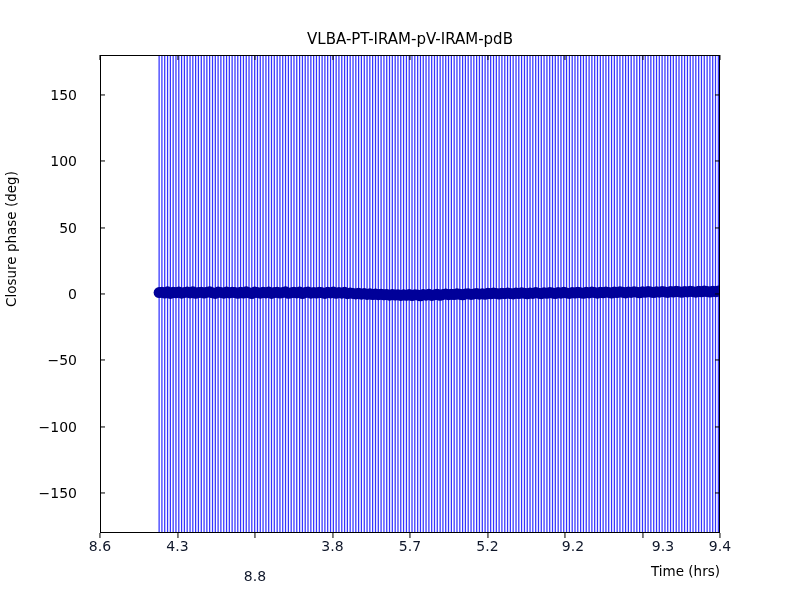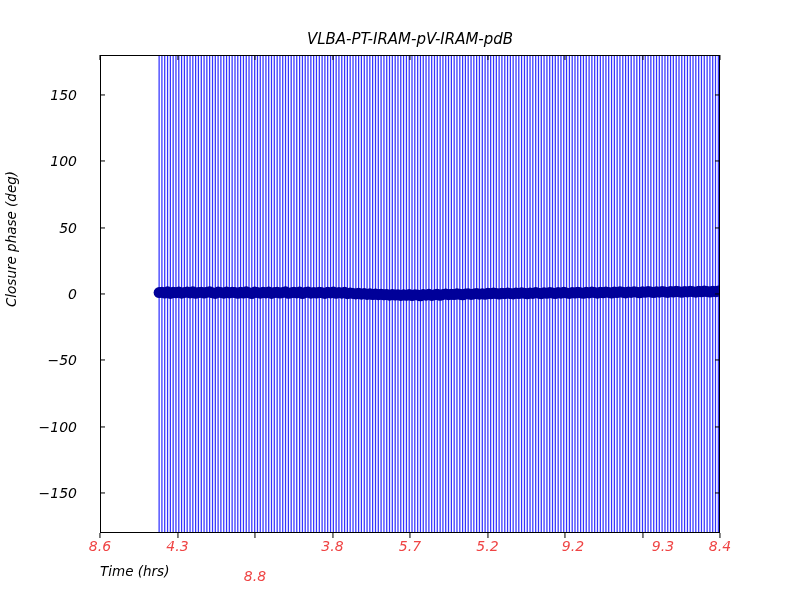--- a/index.html
+++ b/index.html
@@ -1,21 +1,21 @@
 <!DOCTYPE html>
 <html><head>
 <meta charset="utf-8">
 <style>
   html,body{margin:0;padding:0;}
   body{
     width:800px;height:600px;background:#ffffff;
     font-family:"DejaVu Sans","Liberation Sans",sans-serif;
     overflow:hidden;position:relative;
   }
-  #figure{position:absolute;left:0;top:0;width:800px;height:600px;background:#ffffff;font-style:italic;}
+  #figure{position:absolute;left:0;top:0;width:800px;height:600px;background:#ffffff;}
 
   
   #chart-title{
     position:absolute;left:100px;top:30px;width:620px;
     text-align:center;font-size:15px;color:#000000;
     white-space:nowrap;
   }
 
   
   #plot-area{
@@ -42,31 +42,31 @@
   }
   .ytick-mark{
     position:absolute;left:100px;width:5px;height:1.1px;
     background:#000000;transform:translateY(-50%);
   }
   .ytick-mark.right{left:auto;right:80px;}
 
   
   .xtick-lab{
     position:absolute;top:538px;width:80px;text-align:center;
-    font-size:14px;color:#ef4444;white-space:nowrap;
+    font-size:14px;color:#0f172a;white-space:nowrap;
     transform:translateX(-50%);
   }
   .xtick-mark{
     position:absolute;top:533px;width:1.1px;height:5px;
     background:#000000;transform:translateX(-50%);
   }
   .xtick-mark.top{top:55px;}
   #xlabel{
     position:absolute;left:100px;top:563px;width:620px;
-    text-align:left;font-size:13.5px;color:#000000;
+    text-align:right;font-size:13.5px;color:#000000;
   }
 </style>
 </head>
 <body>
 
 <div id="figure">
 
   <div id="chart-title">VLBA-PT-IRAM-pV-IRAM-pdB</div>
 
   <div id="ylabel">
@@ -527,18 +527,18 @@
       <div class="xtick-mark top" style="left: 410px;"></div>
       <div class="xtick-lab" style="left: 487.5px;">5.2</div>
       <div class="xtick-mark " style="left: 487.5px;"></div>
       <div class="xtick-mark top" style="left: 487.5px;"></div>
       <div class="xtick-lab" style="left: 573px;">9.2</div>
       <div class="xtick-mark " style="left: 565px;"></div>
       <div class="xtick-mark top" style="left: 565px;"></div>
       <div class="xtick-lab" style="left: 663px;">9.3</div>
       <div class="xtick-mark " style="left: 642.5px;"></div>
       <div class="xtick-mark top" style="left: 642.5px;"></div>
-      <div class="xtick-lab" style="left: 720px;">8.4</div>
+      <div class="xtick-lab" style="left: 720px;">9.4</div>
       <div class="xtick-mark " style="left: 720px;"></div>
       <div class="xtick-mark top" style="left: 720px;"></div>
     </div>
 
 </div>
 
 </body></html>

